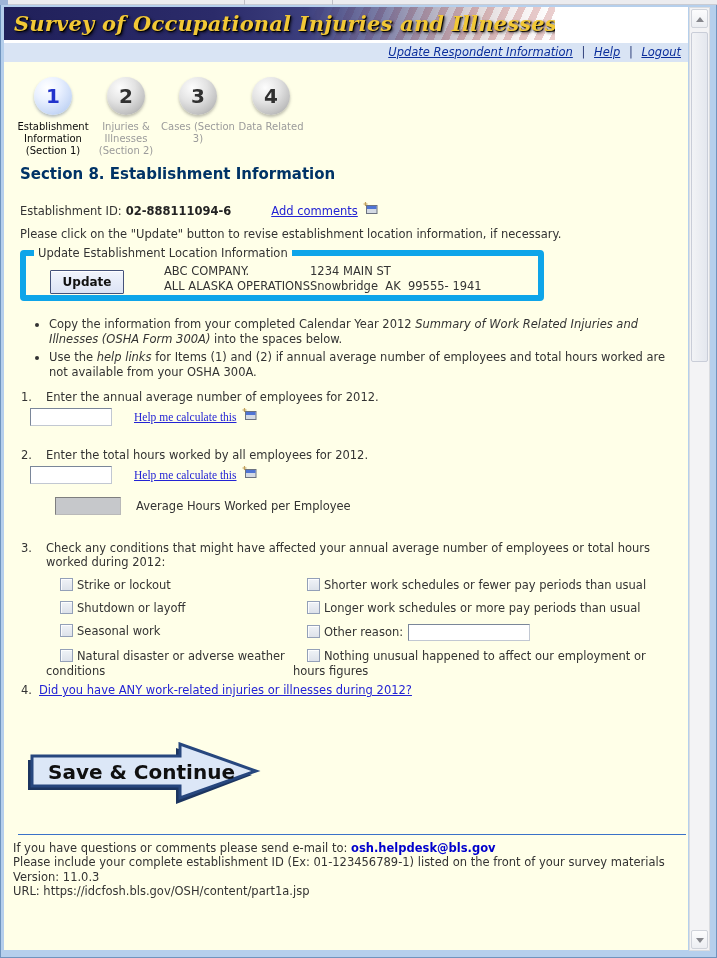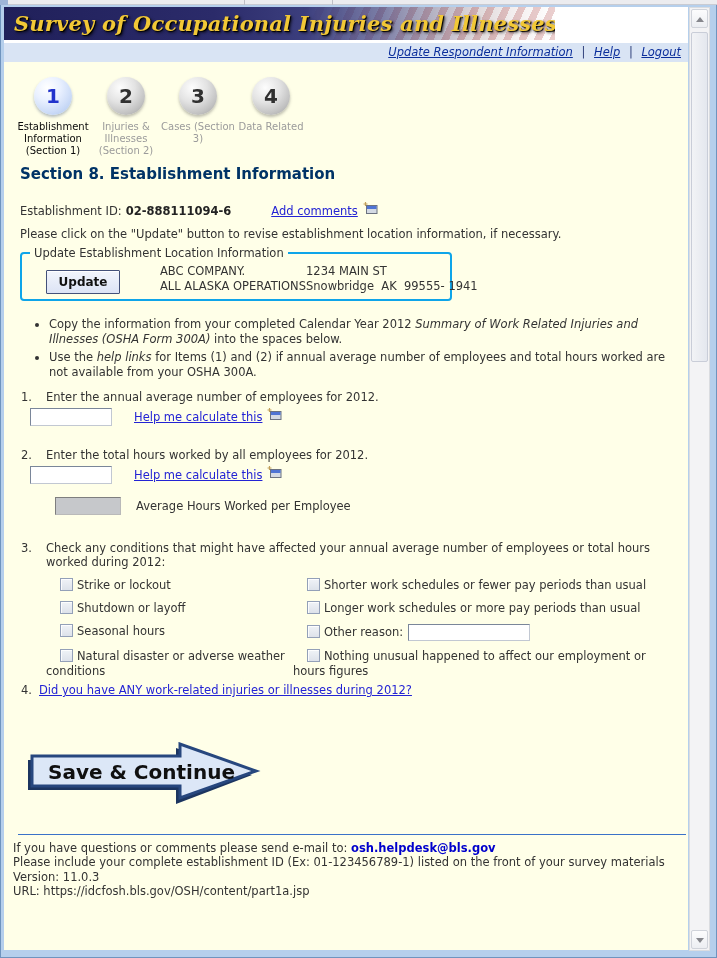--- a/index.html
+++ b/index.html
@@ -54,43 +54,43 @@
   .section-title { position:absolute; left:16px; top:103px; font-size:15px; font-weight:bold; color:#003366; }
 
   .estid-row { position:absolute; left:16px; top:142px; display:flex; align-items:center; }
   .estid-row b { margin-left:4px; color:#222; }
   .estid-row a { margin-left:40px; }
   a.plain-link { color:#2323D4; text-decoration:underline; cursor:pointer; }
   .win-icon { margin-left:5px; margin-top:-6px; }
 
   .instruction { position:absolute; left:16px; top:165px; }
 
-  fieldset.loc { position:absolute; left:16px; top:184px; width:432px; height:55px;
-          border:2px solid #0ea5e9; border-radius:4px; }
+  fieldset.loc { position:absolute; left:16px; top:184px; width:524px; height:55px;
+          border:6px solid #0ea5e9; border-radius:4px; }
   fieldset.loc legend { font-size:11.5px; color:#333; margin-left:8px; padding:0 4px; }
   .update-btn { position:absolute; left:24px; top:10px; width:74px; height:24px;
           background:linear-gradient(180deg,#F2F5FC 0%,#DCE3F5 100%);
           border:1px solid #44517A; box-shadow:inset 0 1px 0 #fff; border-radius:1px;
           font-family:inherit; font-size:12px; font-weight:bold; color:#111; cursor:pointer;text-align:center; }
   table.addr { position:absolute; left:138px; top:4px; border-collapse:collapse; }
   table.addr td { font-size:11.5px; line-height:15px; color:#333; white-space:pre; padding:0; }
 
   .bullets { position:absolute; left:28px; top:255px; width:650px; }
   .bullets li { margin-bottom:3px; line-height:15px; }
   .bullets ul { padding-left:17px; }
 
   .item { position:absolute; left:17px; width:660px; }
   .item .num { position:absolute; left:0; top:0; }
   .item .body { margin-left:25px; }
   .item .q { line-height:14px; }
   .inp { height:18px; border:1px solid #7A8699; border-right-color:#C2C8D2; border-bottom-color:#C2C8D2;
          background:#fff; font-family:inherit; font-size:11.5px; padding:1px 3px; }
   .inp.small { width:82px; }
   .help-row { margin-top:4px; display:flex; align-items:center; }
-  .help-row a { margin-left:22px; }
+  .help-row a { margin-left:22px;font-family:Liberation Serif, serif; }
 
   .avg-row { position:absolute; left:51px; top:435px; display:flex; align-items:center; }
   .inp.gray { width:66px; background:#C6C8CB; border-color:#7E7E7E #B9B9B9 #B9B9B9 #7E7E7E; }
   .avg-row span { margin-left:15px; }
 
   .chk-grid { display:grid; grid-template-columns:247px 385px; row-gap:8px; margin-top:9px; }
   .opt { text-indent:14px; line-height:15px; }
   input[type=checkbox] { appearance:none; -webkit-appearance:none; width:13px; height:13px;
          background:linear-gradient(180deg,#F0F3F7,#DDE2EA); border:1px solid #93A0B8;
          box-shadow:inset 1px 1px 0 rgba(255,255,255,.85); vertical-align:-2px; margin:0 4px 0 0; cursor:pointer; }
@@ -256,21 +256,21 @@
           <div class="opt">
             <input type="checkbox" style=""><span>Shorter work schedules or fewer pay periods than usual</span>
           </div>
           <div class="opt">
             <input type="checkbox" style=""><span>Shutdown or layoff</span>
           </div>
           <div class="opt">
             <input type="checkbox" style=""><span>Longer work schedules or more pay periods than usual</span>
           </div>
           <div class="opt">
-            <input type="checkbox" style=""><span>Seasonal hours</span>
+            <input type="checkbox" style=""><span>Seasonal work</span>
           </div>
           <div class="opt">
             <input type="checkbox" style=""><span>Other reason:</span><input class="inp other-inp" type="text" style="">
           </div>
           <div class="opt">
             <input type="checkbox" style=""><span>Natural disaster or adverse weather conditions</span>
           </div>
           <div class="opt">
             <input type="checkbox" style=""><span>Nothing unusual happened to affect our employment or hours figures</span>
           </div>

